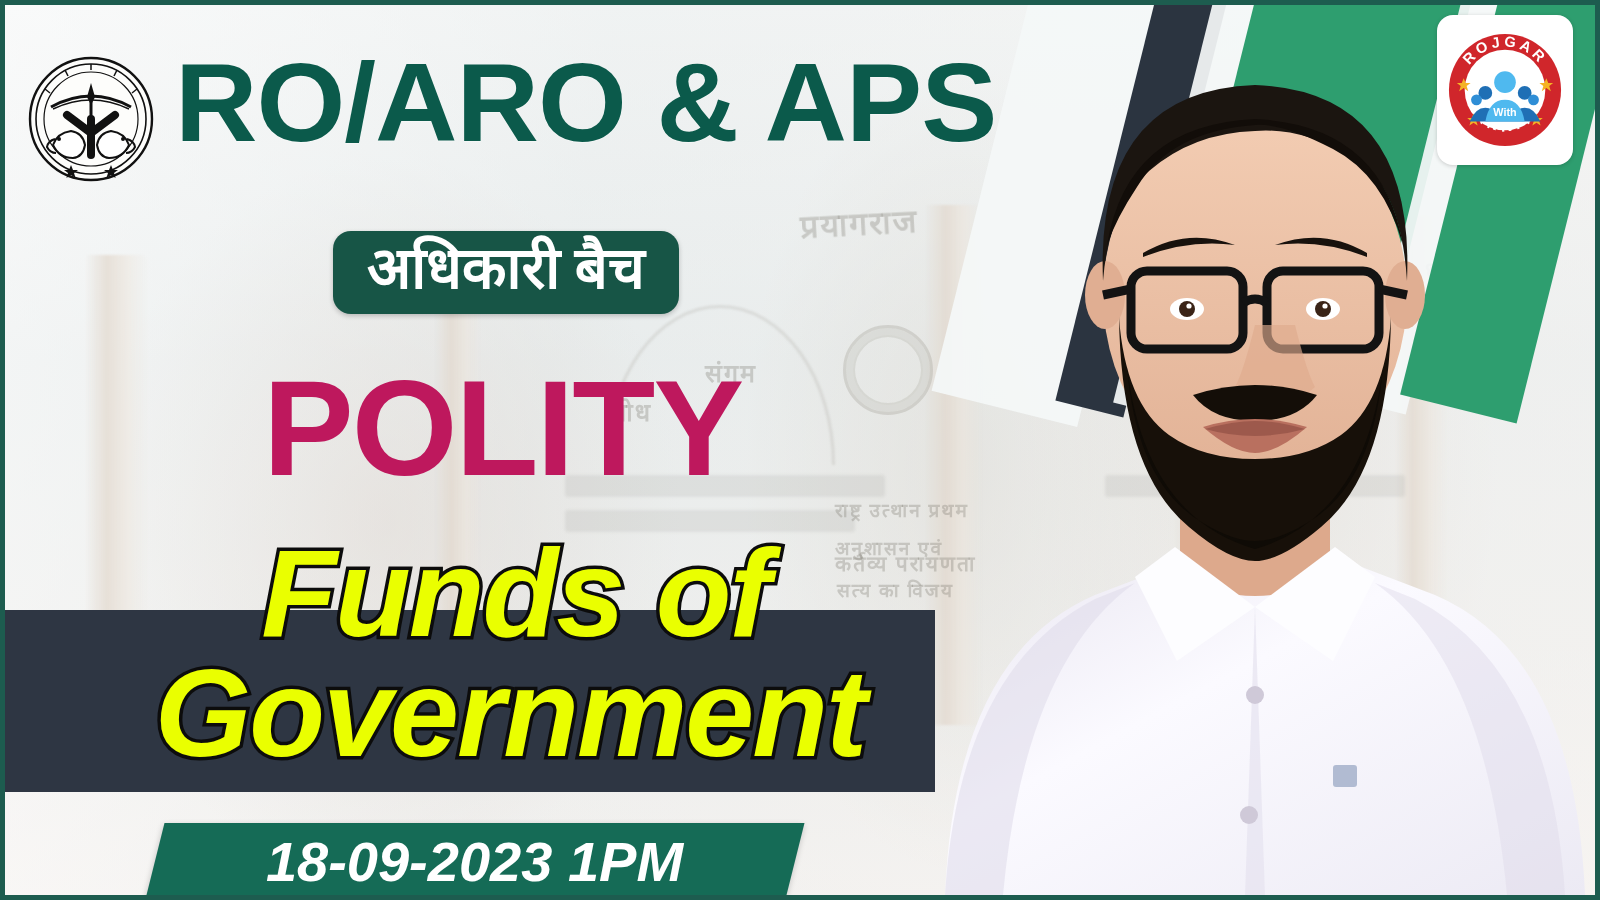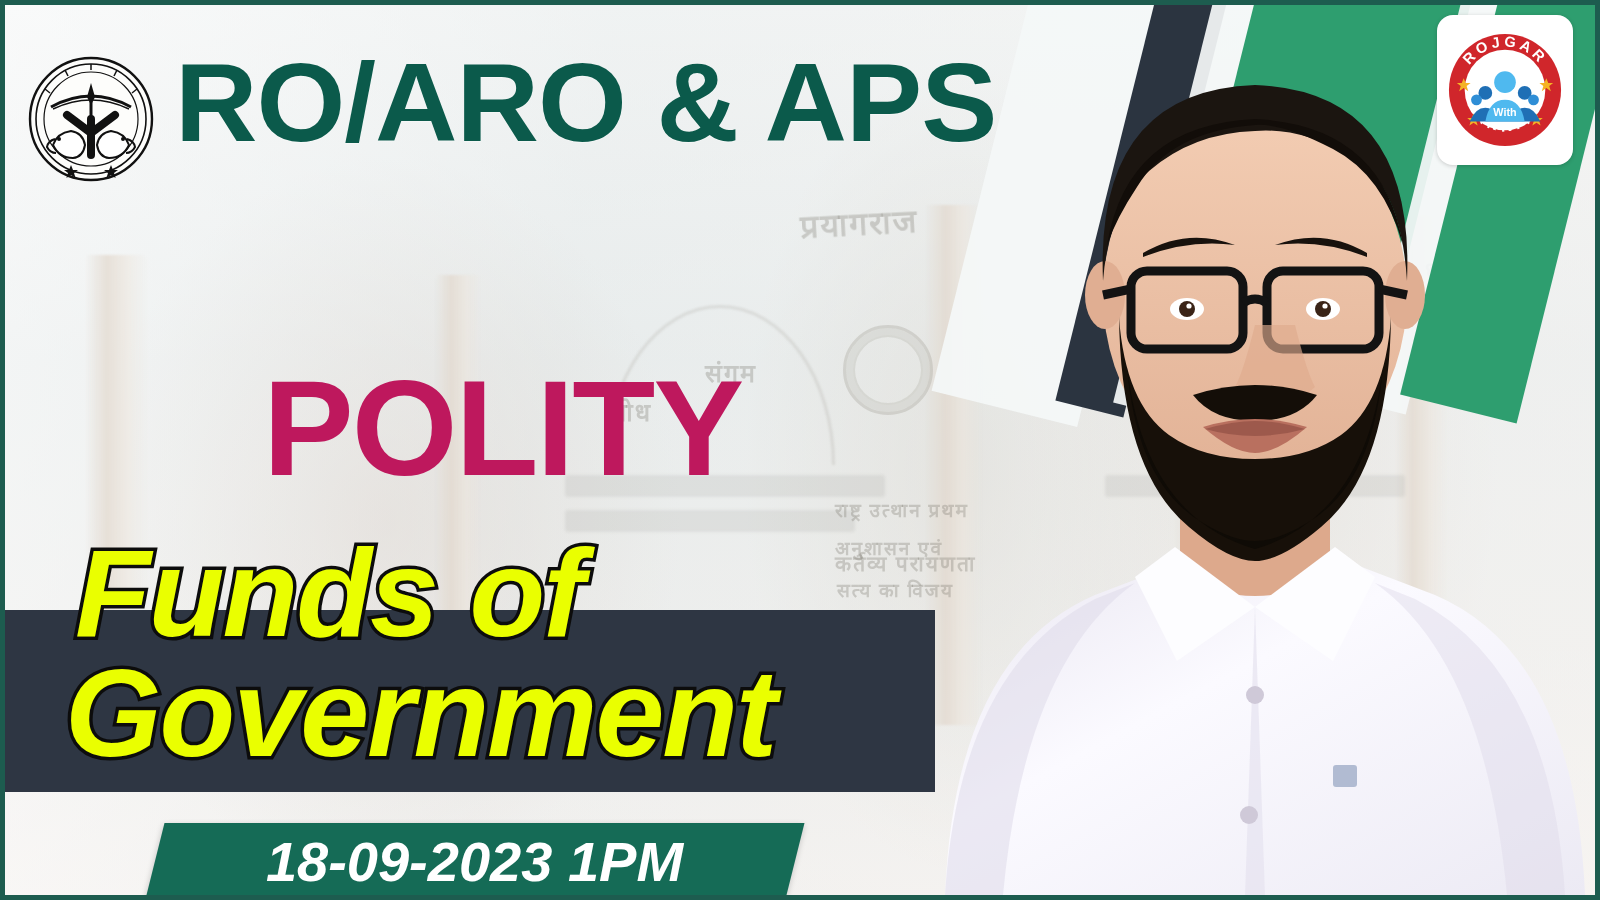--- a/index.html
+++ b/index.html
@@ -94,21 +94,21 @@
                background:#2e3643; }
 
   .topic {
     position:absolute; left:70px; top:528px; width:880px;
     font-family:"Liberation Sans", sans-serif;
     font-weight:700; font-style:italic;
     font-size:124px; line-height:.97; letter-spacing:-2px;
     color:#eaff00;
     -webkit-text-stroke:7px #0c0c0c;
     paint-order:stroke fill;
-    text-align:left;
+    text-align:center;
   }
   .topic span { display:block; }
   .topic .l2 { margin-left:-10px; }
 
   
   .date-ribbon {
     position:absolute; left:150px; top:818px; height:76px; min-width:640px;
     background:#156b56;
     transform:skewX(-14deg);
     display:flex; align-items:center; justify-content:center;
@@ -228,20 +228,21 @@
       <circle cx="89" cy="70" r="5.5" fill="#2f8ed6"></circle>
       <circle cx="60" cy="52" r="11" fill="#4fb9ef"></circle>
       <path d="M24 92 q6 -14 16 -14 q8 0 10 8 h20 q2 -8 10 -8 q10 0 16 14 z" fill="#1f6fb5"></path>
       <path d="M40 92 q4 -22 20 -22 q16 0 20 22 z" fill="#4fb9ef"></path>
       <text x="60" y="86" font-family="Liberation Sans, sans-serif" font-size="11" font-weight="bold" fill="#ffffff" text-anchor="middle">With</text>
     </svg>
   </div>
 
   <div class="headline">RO/ARO &amp; APS</div>
 
+  <div class="badge-hindi">अधिकारी बैच</div>
 
   <div class="subject">POLITY</div>
 
   <div class="dark-band"></div>
 
   <div class="topic">
     <span class="l1">Funds of</span>
     <span class="l2">Government</span>
   </div>
 

